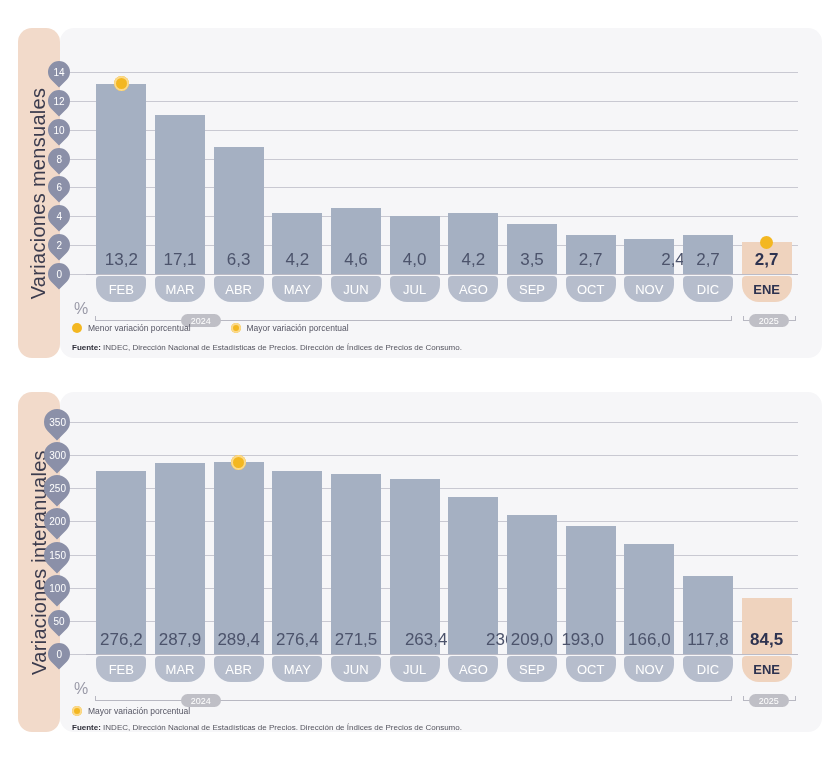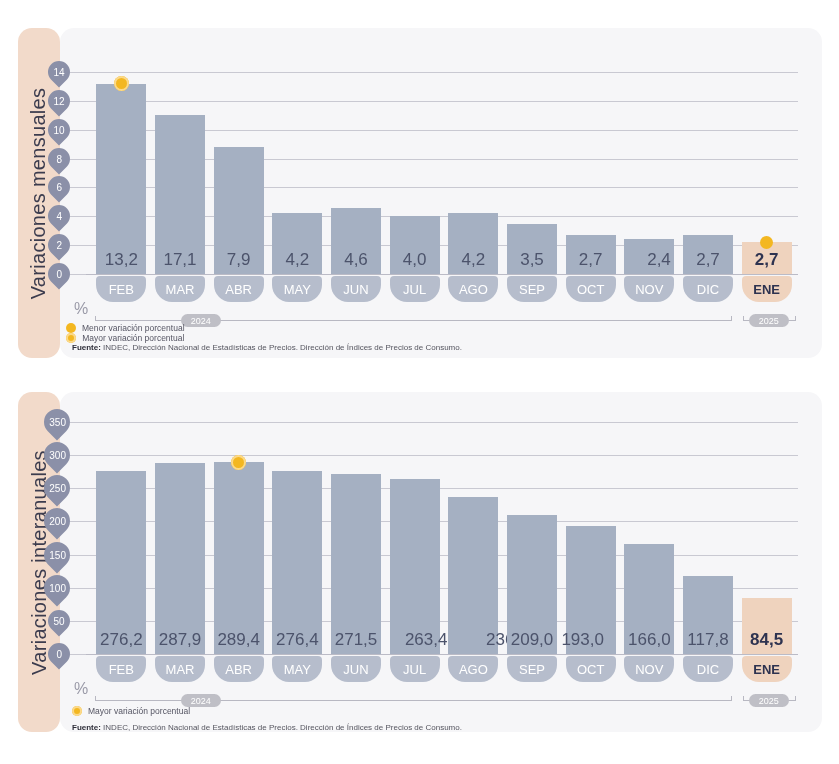--- a/index.html
+++ b/index.html
@@ -226,61 +226,61 @@
     <div class="ytick" style="width: 22px; height: 22px; left: 48px; top: 61px;">
       <span>14</span>
     </div>
     <div class="bar" style="left: 96.3333px; top: 83.5429px; width: 50px; height: 190.457px;"></div>
     <div class="bar-value" style="left: 88.3333px; top: 250px; width: 66px;">13,2</div>
     <div class="month-pill" style="left: 96.3333px; top: 276px; width: 50px; height: 26px;">FEB</div>
     <div class="bar" style="left: 155px; top: 115.286px; width: 50px; height: 158.714px;"></div>
     <div class="bar-value" style="left: 147px; top: 250px; width: 66px;">17,1</div>
     <div class="month-pill" style="left: 155px; top: 276px; width: 50px; height: 26px;">MAR</div>
     <div class="bar" style="left: 213.667px; top: 147.029px; width: 50px; height: 126.971px;"></div>
-    <div class="bar-value" style="left: 205.667px; top: 250px; width: 66px;">7,9</div>
+    <div class="bar-value" style="left: 205.667px; top: 250px; width: 66px;">6,3</div>
     <div class="month-pill" style="left: 213.667px; top: 276px; width: 50px; height: 26px;">ABR</div>
     <div class="bar" style="left: 272.333px; top: 213.4px; width: 50px; height: 60.6px;"></div>
     <div class="bar-value" style="left: 264.333px; top: 250px; width: 66px;">4,2</div>
     <div class="month-pill" style="left: 272.333px; top: 276px; width: 50px; height: 26px;">MAY</div>
     <div class="bar" style="left: 331px; top: 207.629px; width: 50px; height: 66.3714px;"></div>
     <div class="bar-value" style="left: 323px; top: 250px; width: 66px;">4,6</div>
     <div class="month-pill" style="left: 331px; top: 276px; width: 50px; height: 26px;">JUN</div>
     <div class="bar" style="left: 389.667px; top: 216.286px; width: 50px; height: 57.7143px;"></div>
     <div class="bar-value" style="left: 381.667px; top: 250px; width: 66px;">4,0</div>
     <div class="month-pill" style="left: 389.667px; top: 276px; width: 50px; height: 26px;">JUL</div>
     <div class="bar" style="left: 448.333px; top: 213.4px; width: 50px; height: 60.6px;"></div>
     <div class="bar-value" style="left: 440.333px; top: 250px; width: 66px;">4,2</div>
     <div class="month-pill" style="left: 448.333px; top: 276px; width: 50px; height: 26px;">AGO</div>
     <div class="bar" style="left: 507px; top: 223.5px; width: 50px; height: 50.5px;"></div>
     <div class="bar-value" style="left: 499px; top: 250px; width: 66px;">3,5</div>
     <div class="month-pill" style="left: 507px; top: 276px; width: 50px; height: 26px;">SEP</div>
     <div class="bar" style="left: 565.667px; top: 235.043px; width: 50px; height: 38.9571px;"></div>
     <div class="bar-value" style="left: 557.667px; top: 250px; width: 66px;">2,7</div>
     <div class="month-pill" style="left: 565.667px; top: 276px; width: 50px; height: 26px;">OCT</div>
     <div class="bar" style="left: 624.333px; top: 239.371px; width: 50px; height: 34.6286px;"></div>
-    <div class="bar-value" style="left: 626px; top: 250px; width: 66px;">2,4</div>
+    <div class="bar-value" style="left: 640px; top: 250px; width: 66px;">2,4</div>
     <div class="month-pill" style="left: 624.333px; top: 276px; width: 50px; height: 26px;">NOV</div>
     <div class="bar" style="left: 683px; top: 235.043px; width: 50px; height: 38.9571px;"></div>
     <div class="bar-value" style="left: 675px; top: 250px; width: 66px;">2,7</div>
     <div class="month-pill" style="left: 683px; top: 276px; width: 50px; height: 26px;">DIC</div>
     <div class="bar highlight" style="left: 741.667px; top: 242.257px; width: 50px; height: 31.7429px;"></div>
     <div class="bar-value highlight" style="left: 733.667px; top: 250px; width: 66px;">2,7</div>
     <div class="month-pill highlight" style="left: 741.667px; top: 276px; width: 50px; height: 26px;">ENE</div>
     <div class="marker ring" style="width: 15px; height: 15px; left: 113.833px; top: 76.0429px;"></div>
     <div class="marker" style="width: 13px; height: 13px; left: 760.167px; top: 235.757px;"></div>
     <div class="pct" style="left: 74px; top: 300px;">%</div>
     <div class="year-line" style="left: 95px; top: 320px; width: 635.667px;"></div>
     <div class="year-cap" style="left: 95px; top: 316px; height: 5px;"></div>
     <div class="year-cap" style="left: 730.667px; top: 316px; height: 5px;"></div>
     <div class="year-pill" style="width: 40px; height: 13px; left: 180.833px; top: 314px;">2024</div>
     <div class="year-line" style="left: 742.667px; top: 320px; width: 52.3333px;"></div>
     <div class="year-cap" style="left: 742.667px; top: 316px; height: 5px;"></div>
     <div class="year-cap" style="left: 795px; top: 316px; height: 5px;"></div>
     <div class="year-pill" style="width: 40px; height: 13px; left: 748.833px; top: 314px;">2025</div>
-    <div class="legend-row" style="left: 66px; top: 323px; flex-direction: column;">
+    <div class="legend-row" style="left: 72px; top: 323px;">
       <div class="legend-item">
         <span class="legend-dot"></span>
         <span class="legend-text">Menor variación porcentual</span>
       </div>
       <div class="legend-item">
         <span class="legend-dot ring"></span>
         <span class="legend-text">Mayor variación porcentual</span>
       </div>
     </div>
     <div class="source" style="left: 72px; top: 343px;"><b>Fuente:</b><span> INDEC, Dirección Nacional de Estadísticas de Precios. Dirección de Índices de Precios de Consumo.</span></div>

